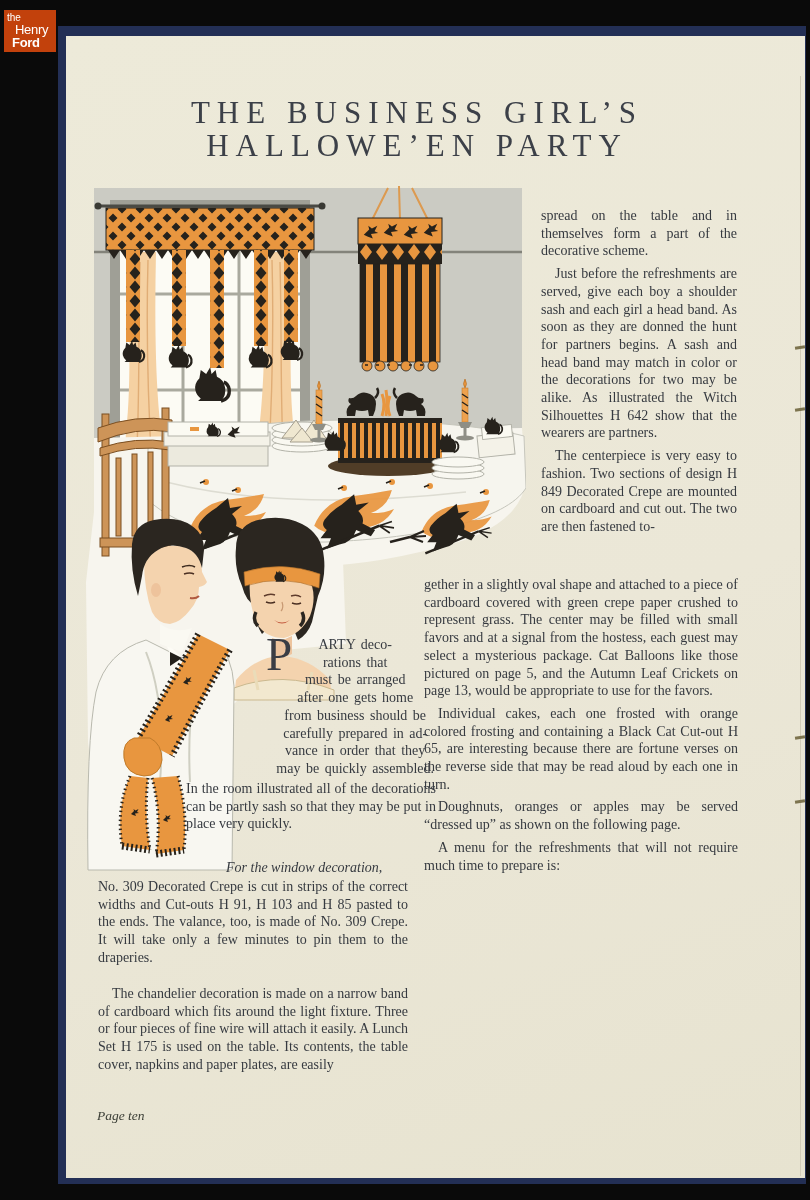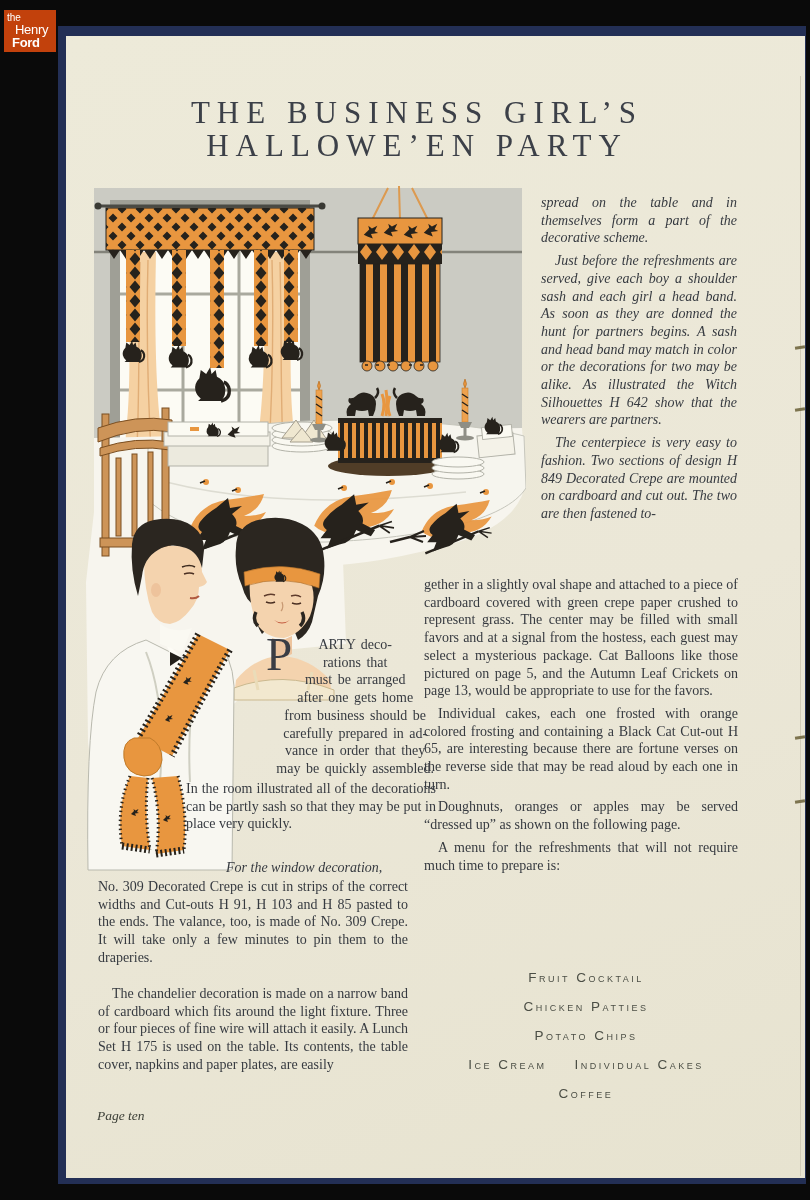--- a/index.html
+++ b/index.html
@@ -281,42 +281,33 @@
       <path d="M48,556 Q36,560 38,576 Q40,592 58,594 Q74,594 76,578 Q76,562 64,556 Z" fill="#e8963f" stroke="#c07b2a" stroke-width="1"></path>
       <path d="M44,594 Q30,626 36,664 L64,668 Q58,630 62,596 Z" fill="#e8963f"></path>
       <path d="M66,596 Q76,634 70,672 L98,668 Q102,630 92,594 Z" fill="#e8963f"></path>
       <path d="M36,664 L64,668 M70,672 L98,668" stroke="#26221c" stroke-width="7" stroke-dasharray="2 2.5"></path>
       <path d="M44,594 Q30,626 36,664 M62,596 Q58,630 64,668 M66,596 Q76,634 70,672 M92,594 Q102,630 98,668" stroke="#26221c" stroke-width="3" stroke-dasharray="1.5 3" fill="none"></path>
       <use href="#witchmini" transform="translate(44,626) scale(0.5)"></use>
       <use href="#witchmini" transform="translate(76,632) scale(0.5)"></use>
     </g>
   </svg>
 
-  <div class="jp" style="left:475px;top:158px;width:196px;font-style:italic;">
+  <div class="jp" style="left:475px;top:171px;width:196px;">
     <p>spread on the table and in themselves form a part of the decorative scheme.</p>
     <p class="ind">Just before the refreshments are served, give each boy a shoulder sash and each girl a head band. As soon as they are donned the hunt for partners begins. A sash and head band may match in color or the decorations for two may be alike. As illustrated the Witch Silhouettes H 642 show that the wearers are partners.</p>
     <p class="ind">The centerpiece is very easy to fashion. Two sections of design H 849 Decorated Crepe are mounted on cardboard and cut out. The two are then fastened to-</p>
   </div>
 
   <div class="jp" style="left:358px;top:540px;width:314px;">
     <p>gether in a slightly oval shape and attached to a piece of cardboard covered with green crepe paper crushed to represent grass. The center may be filled with small favors and at a signal from the hostess, each guest may select a mysterious package. Cat Balloons like those pictured on page 5, and the Autumn Leaf Crickets on page 13, would be appropriate to use for the favors.</p>
     <p class="ind">Individual cakes, each one frosted with orange colored frosting and containing a Black Cat Cut-out H 65, are interesting because there are fortune verses on the reverse side that may be read aloud by each one in turn.</p>
     <p class="ind">Doughnuts, oranges or apples may be served “dressed up” as shown on the following page.</p>
     <p class="ind">A menu for the refreshments that will not require much time to prepare is:</p>
   </div>
 
-  <div class="menu" style="left:352px;top:934px;width:336px;">
-    <div>Fruit Cocktail</div>
-    <div>Chicken Patties</div>
-    <div>Potato Chips</div>
-    <div>
-      <span>Ice Cream</span><span class="gap"></span><span>Individual Cakes</span>
-    </div>
-    <div>Coffee</div>
-  </div>
 
   <div class="dropcap" style="left:200px;top:598px;">P</div>
   <div class="ragged" style="right:371px;top:600px;">ARTY deco-
 rations that
 must be arranged
 after one gets home
 from business should be
 carefully prepared in ad-
 vance in order that they
 may be quickly assembled.</div>

